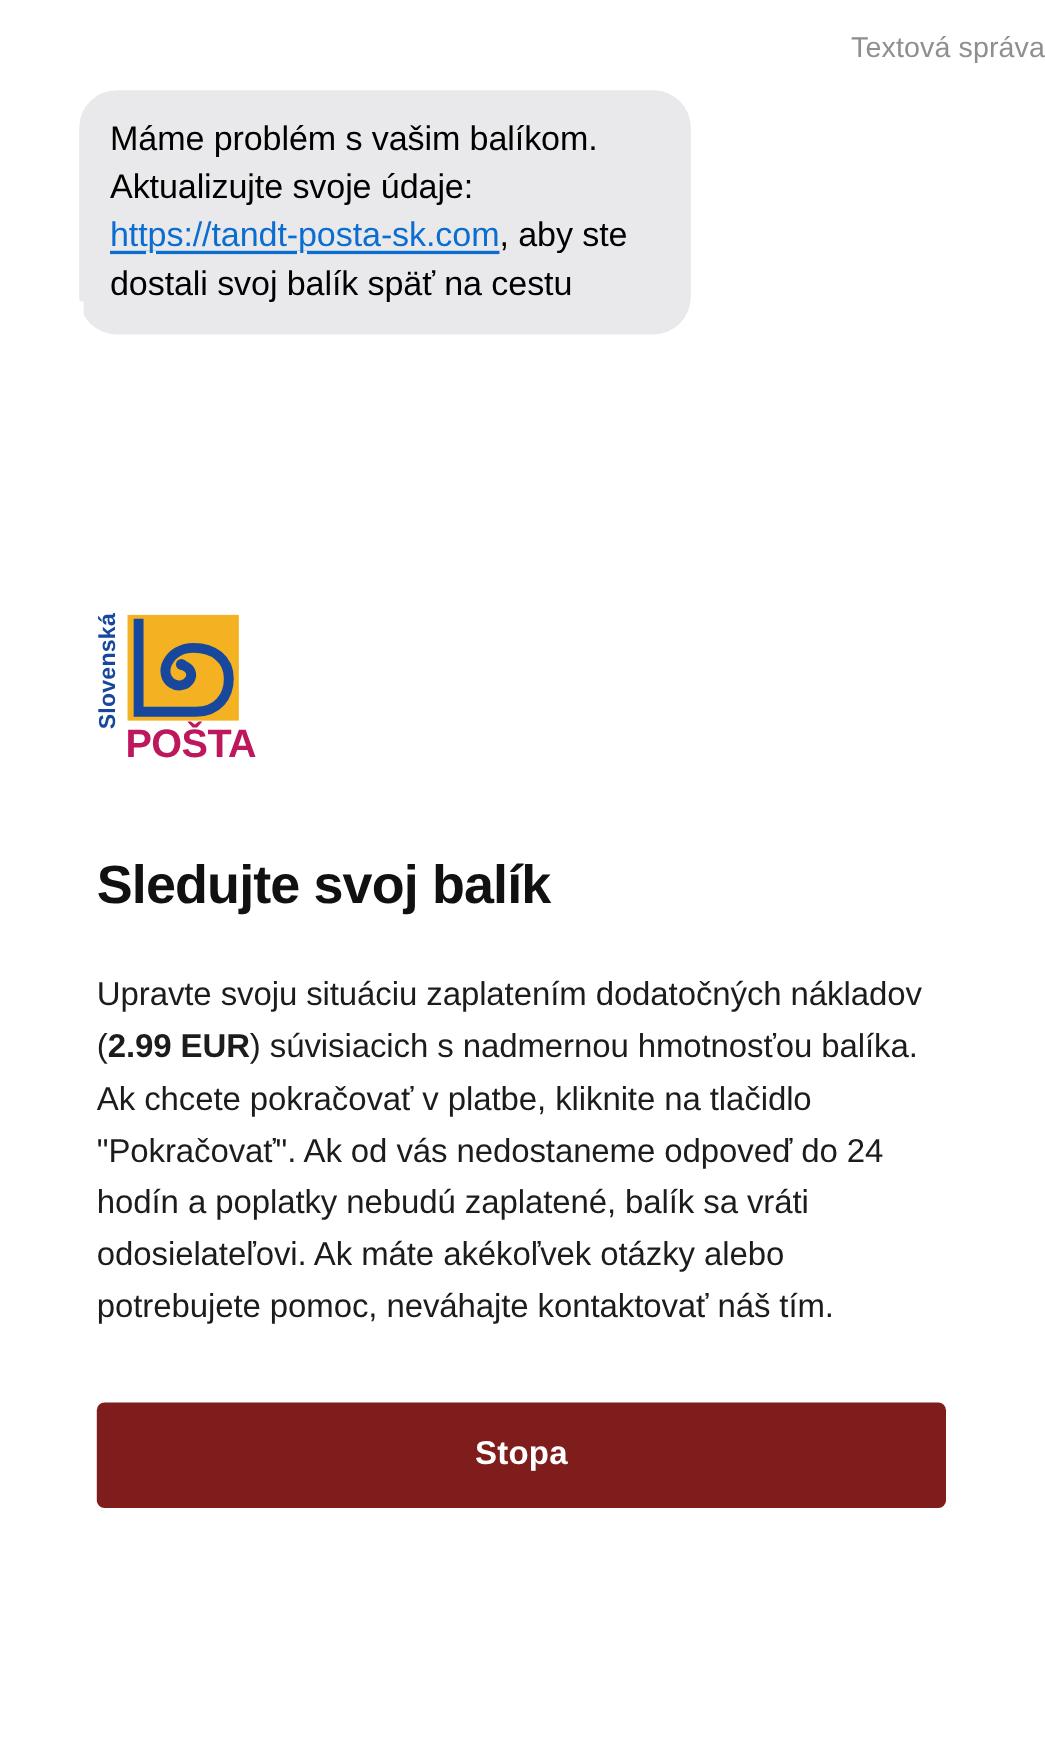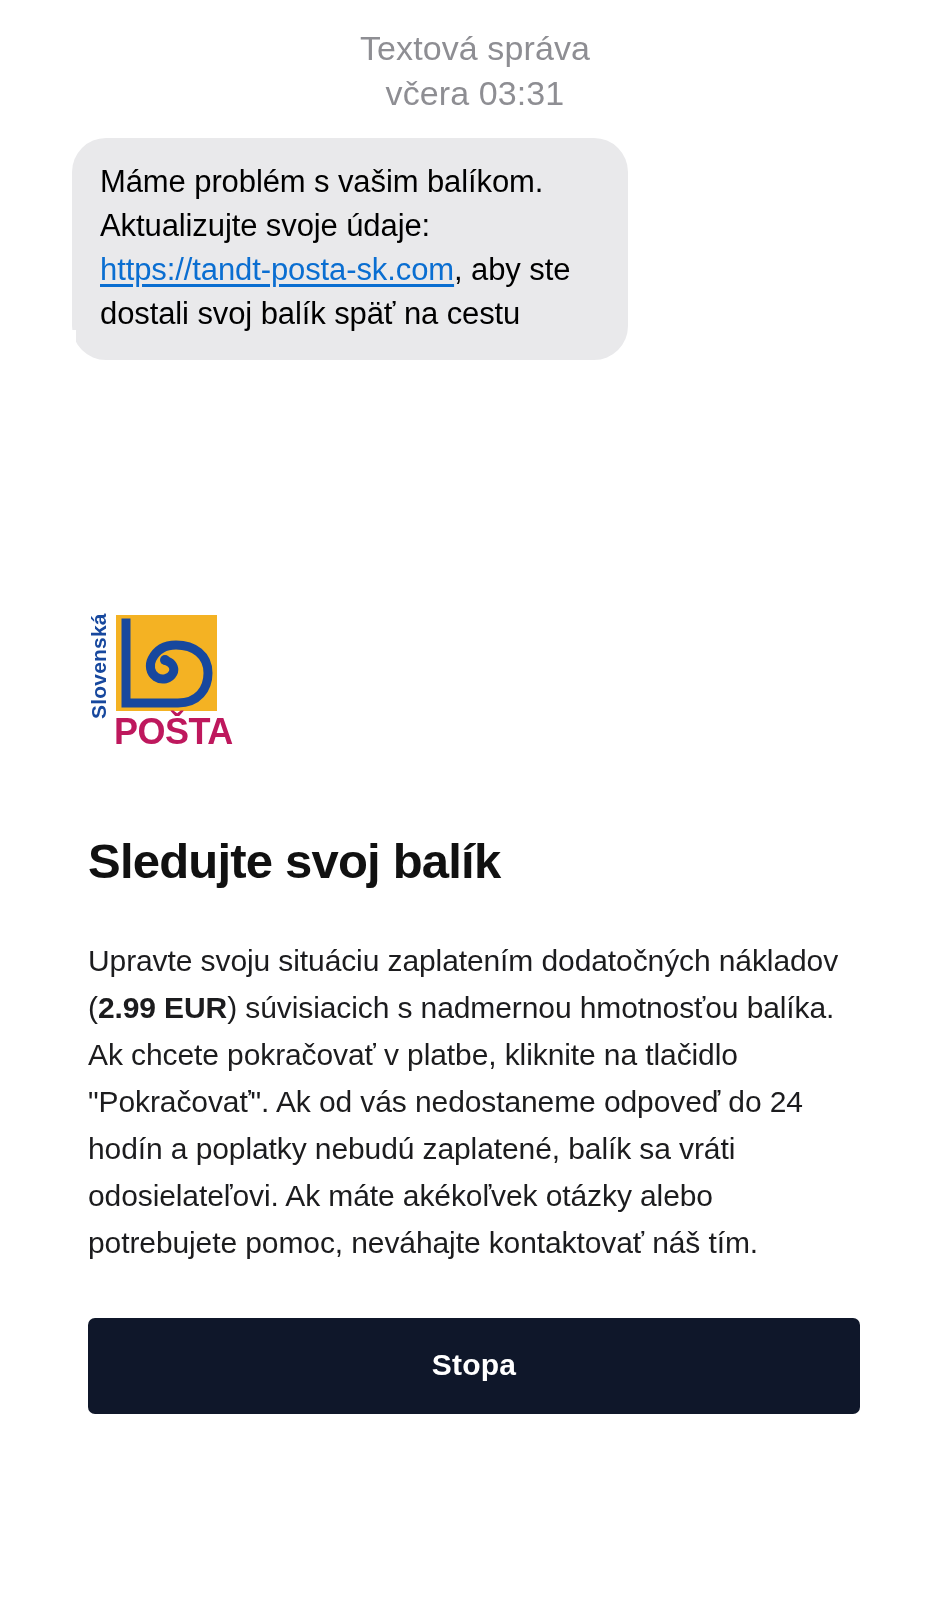--- a/index.html
+++ b/index.html
@@ -11,24 +11,24 @@
     width: 950px;
     height: 1597px;
     overflow: hidden;
     font-family: "Liberation Sans", sans-serif;
     -webkit-font-smoothing: antialiased;
   }
 
   
   .sms-header {
     width: 100%;
-    text-align: center;
+    text-align: right;
     padding-top: 26px;
     color: #8e8e93;
-    font-size: 34px;
+    font-size: 26px;
     line-height: 1.32;
     letter-spacing: 0.1px;
   }
   .sms-header .line {
     display: block;
   }
 
   
   .bubble-row {
     padding: 22px 0 0 72px;
@@ -130,56 +130,55 @@
   h1.page-title {
     margin: 86px 0 0 0;
     padding-left: 88px;
     font-size: 49px;
     font-weight: 700;
     letter-spacing: -0.8px;
     color: #111111;
   }
 
   .body-copy {
-    margin: 48px 0 0 0;
+    margin: 48px 0 12px 0;
     padding: 0 90px 0 88px;
     font-size: 30px;
     line-height: 1.57;
     color: #1c1c1e;
     letter-spacing: -0.1px;
   }
   .body-copy b {
     font-weight: 700;
   }
 
   .cta-wrap {
     padding: 52px 90px 0 88px;
   }
   .cta-button {
     display: block;
     width: 100%;
     border: none;
-    background: #0f172a;
+    background: #7f1d1d;
     color: #ffffff;
     font-family: "Liberation Sans", sans-serif;
     font-size: 30px;
     font-weight: 700;
     letter-spacing: 0.2px;
     padding: 30px 0 32px 0;
     border-radius: 7px;
     cursor: pointer;
     text-align: center;
   }
 </style>
 </head>
 <body>
 
 <div class="sms-header">
   <span class="line">Textová správa</span>
-  <span class="line">včera 03:31</span>
 </div>
 
 <div class="bubble-row">
   <div class="bubble">
     <span>Máme problém s vašim balíkom. Aktualizujte svoje údaje: </span><a href="#">https://tandt-posta-sk.com</a><span>, aby ste dostali svoj balík späť na cestu</span>
   </div>
 </div>
 
 <div class="page">
 

